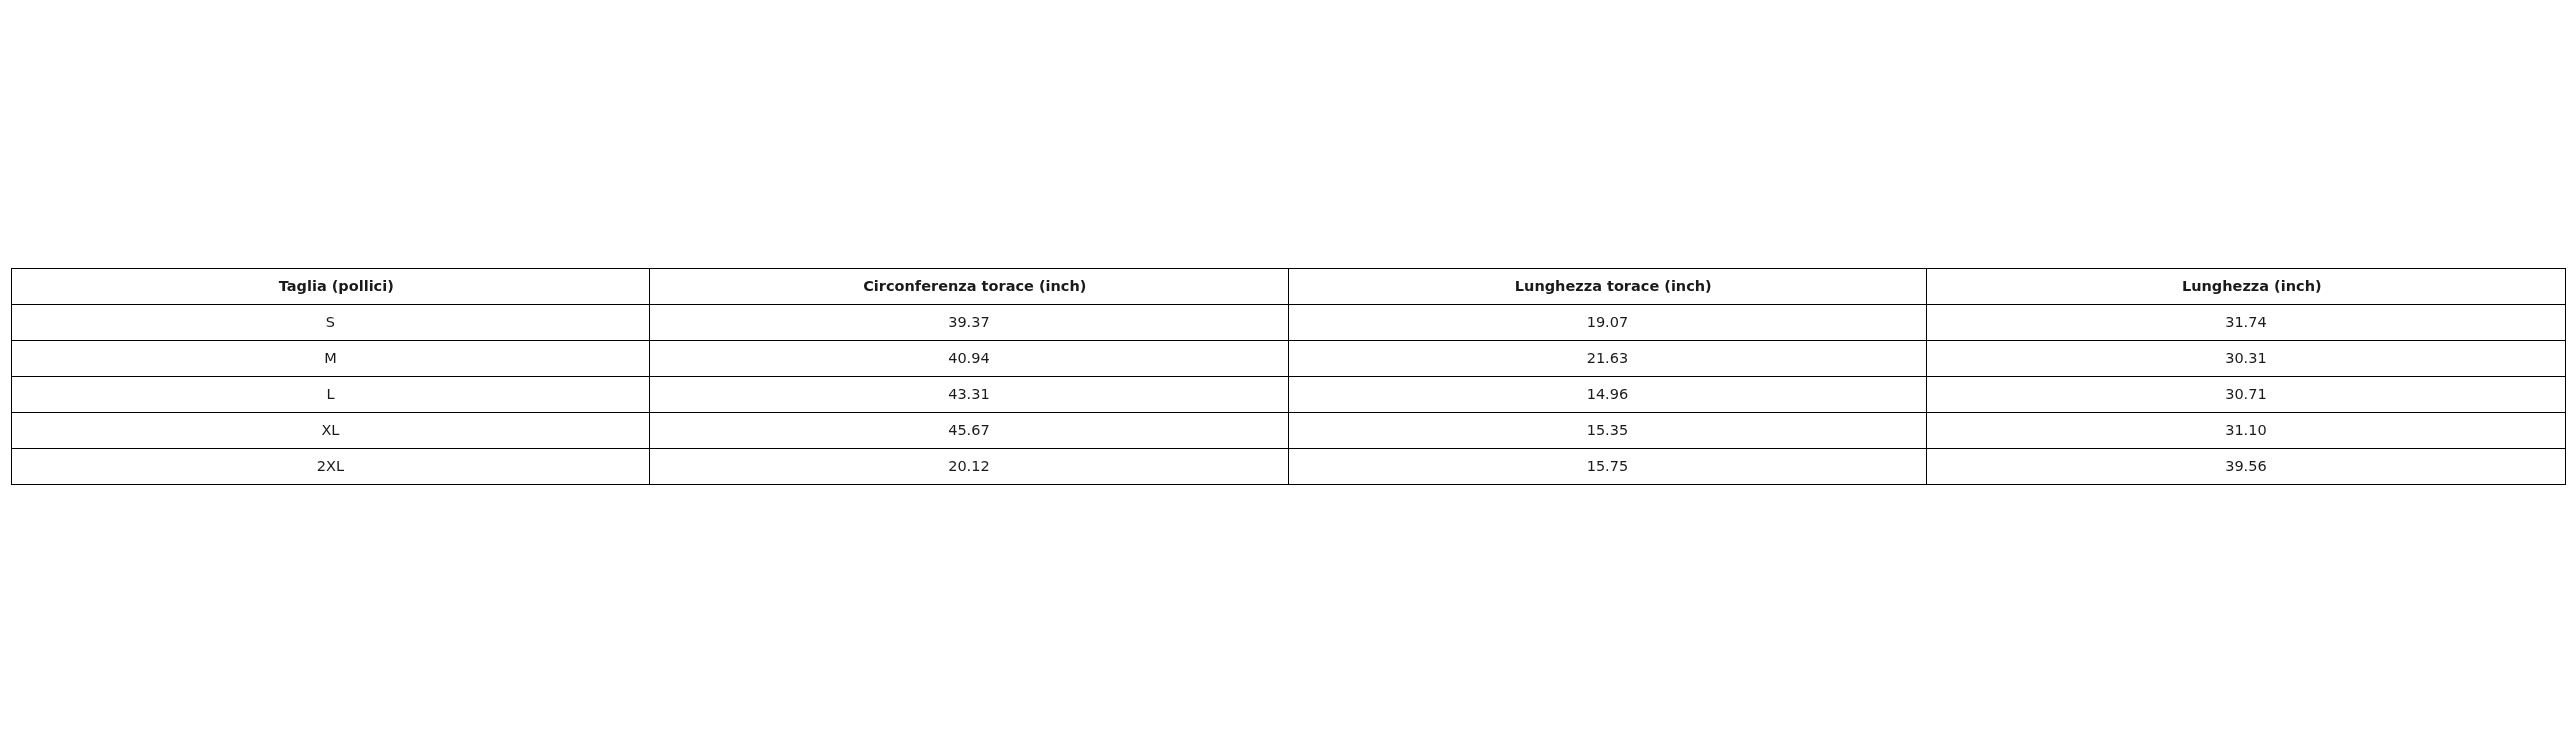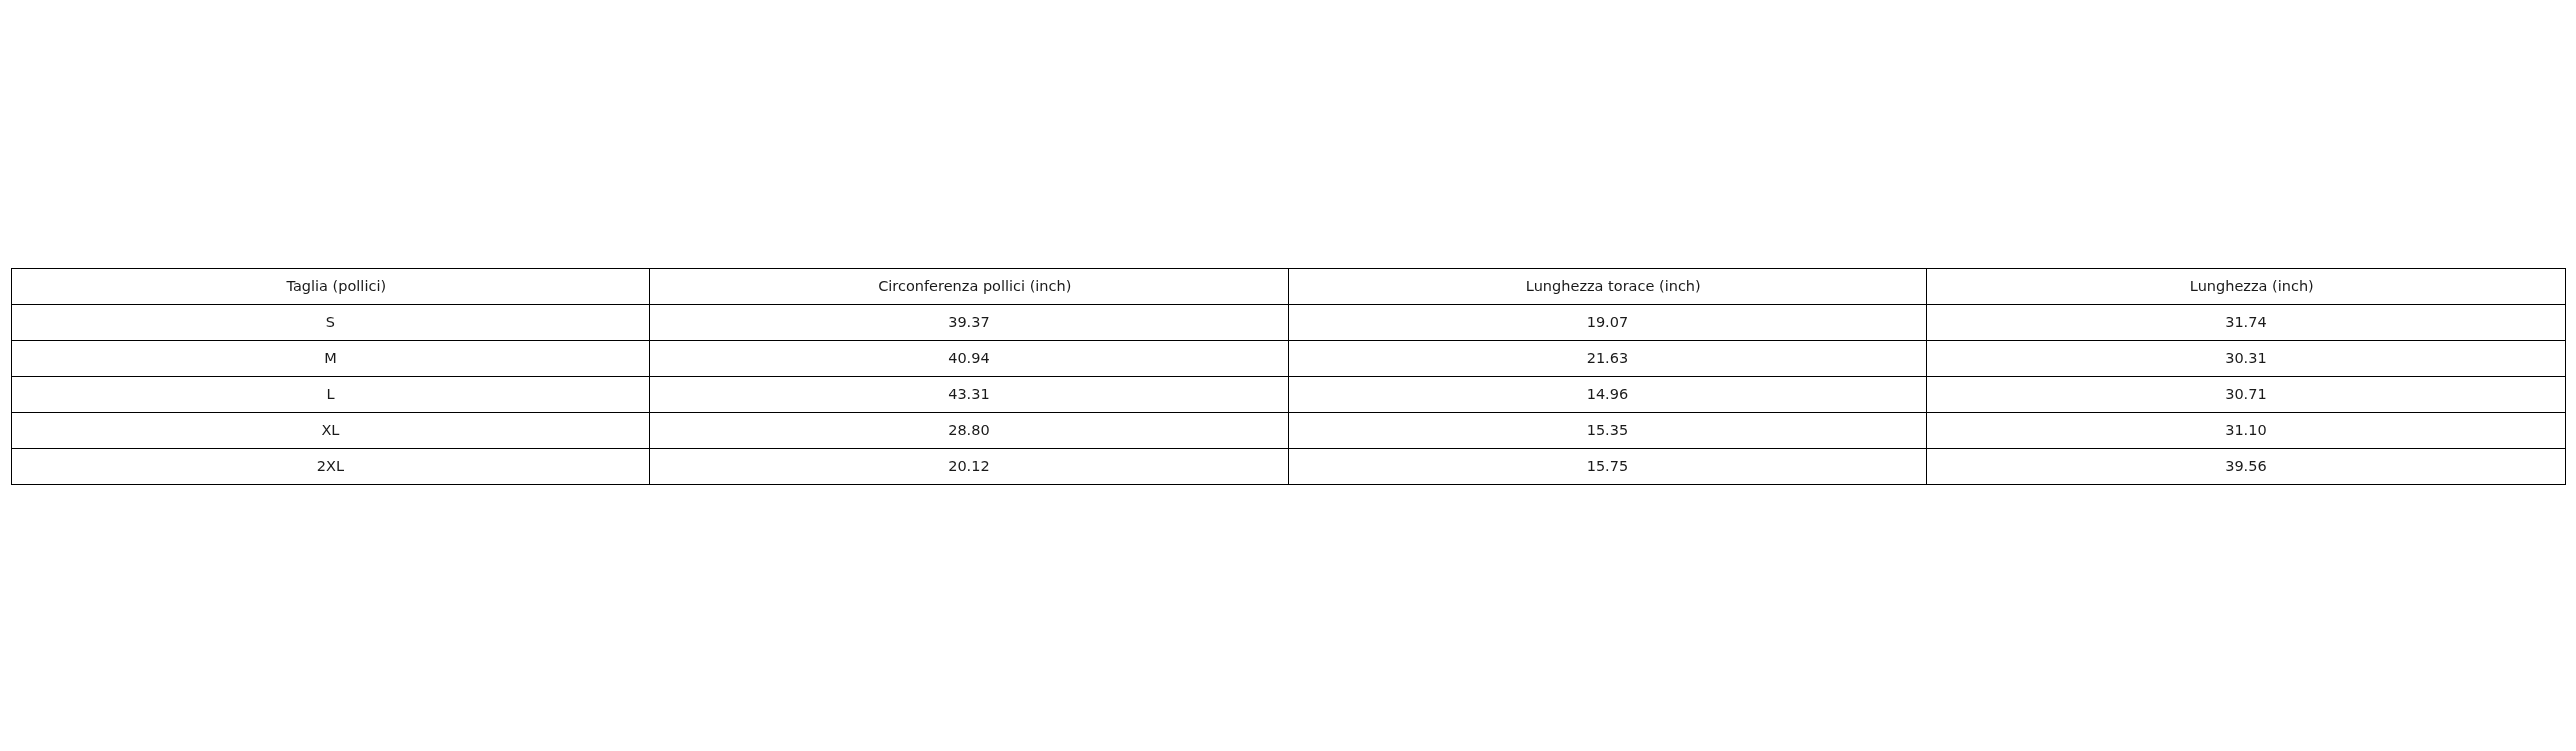--- a/index.html
+++ b/index.html
@@ -32,41 +32,41 @@
     text-align: center;
     vertical-align: middle;
     font-size: 14.5px;
     line-height: 1.2;
     color: #1a1a1a;
     background: #ffffff;
     overflow: hidden;
     white-space: nowrap;
   }
   .size-table th {
-    font-weight: normal;
+    font-weight: bold;
     padding-left: 16px;
   }
   .size-table td {
     font-weight: normal;
   }
 </style>
 </head>
 <body>
 
 <table class="size-table">
   <colgroup>
     <col style="width:25%">
     <col style="width:25%">
     <col style="width:25%">
     <col style="width:25%">
   </colgroup>
   <thead>
     <tr>
       <th>Taglia (pollici)</th>
-      <th>Circonferenza pollici (inch)</th>
+      <th>Circonferenza torace (inch)</th>
       <th>Lunghezza torace (inch)</th>
       <th>Lunghezza (inch)</th>
     </tr>
   </thead>
   <tbody>
     <tr>
       <td>S</td>
       <td>39.37</td>
       <td>19.07</td>
       <td>31.74</td>
@@ -78,21 +78,21 @@
       <td>30.31</td>
     </tr>
     <tr>
       <td>L</td>
       <td>43.31</td>
       <td>14.96</td>
       <td>30.71</td>
     </tr>
     <tr>
       <td>XL</td>
-      <td>28.80</td>
+      <td>45.67</td>
       <td>15.35</td>
       <td>31.10</td>
     </tr>
     <tr>
       <td>2XL</td>
       <td>20.12</td>
       <td>15.75</td>
       <td>39.56</td>
     </tr>
   </tbody>

